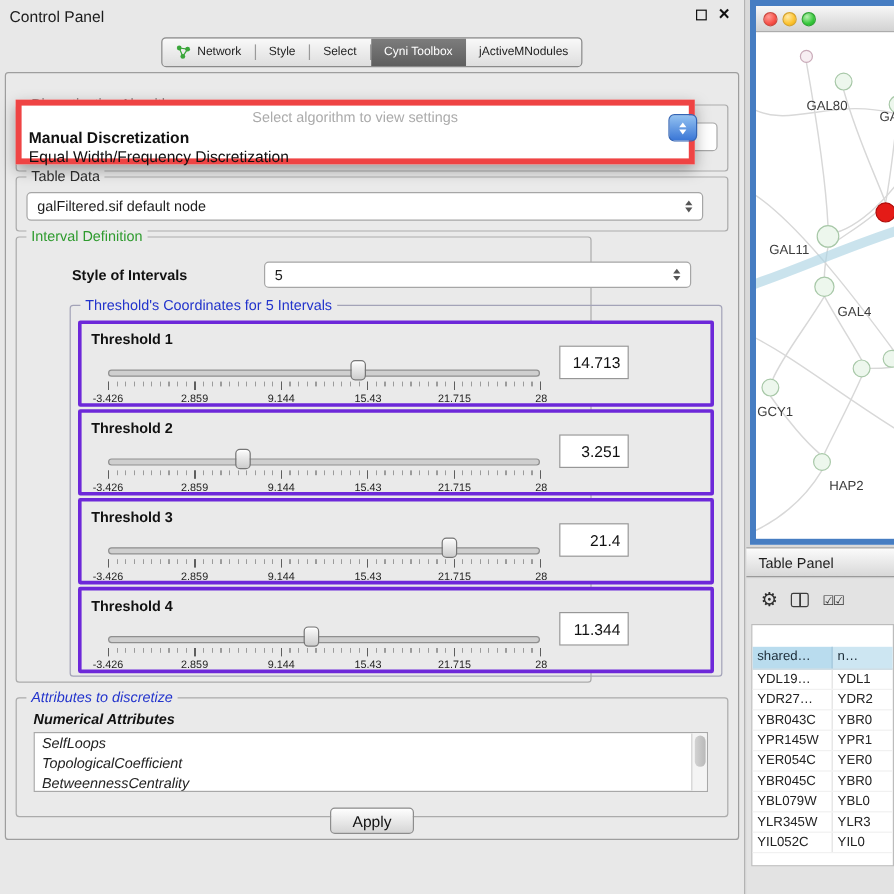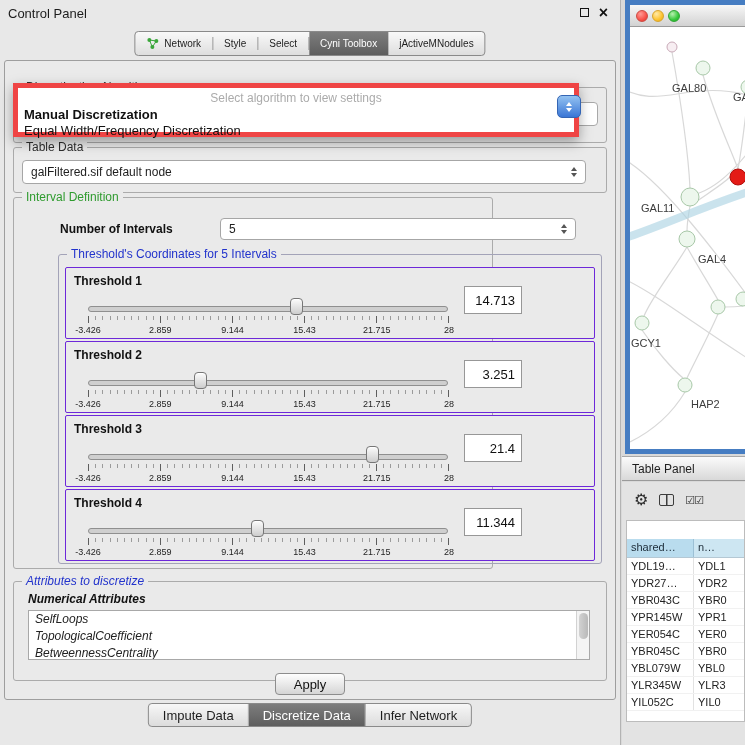--- a/index.html
+++ b/index.html
@@ -60,21 +60,21 @@
   .tri-up { width:0; height:0; border-left:3.5px solid transparent; border-right:3.5px solid transparent; border-bottom:4px solid #555; }
   .tri-dn { width:0; height:0; border-left:3.5px solid transparent; border-right:3.5px solid transparent; border-top:4px solid #555; }
   .td-combo { left:8px; top:12px; right:20px; height:24px; }
 
   .interval-group { left:8px; top:136px; width:480px; height:372px;padding-left:32px; }
   .noi-label { position:absolute; left:46px; top:24px; font-size:12px; font-weight:bold; color:#111; }
   .noi-combo { left:206px; top:20px; width:356px; height:22px; }
 
   .thresholds-group { left:44px; top:56px; width:544px; height:310px; border-color:#a3a3b8; }
 
-  .th-row { position:absolute; left:6px; width:530px; height:72px; border:1px solid #6d28d9;
+  .th-row { position:absolute; left:6px; width:530px; height:72px; border:3px solid #6d28d9;
     border-radius:2px; background:#eaeaea; }
   .th-label { position:absolute; left:8px; top:6px; font-weight:bold; font-size:12px; color:#111; }
   .th-slider { position:absolute; left:22px; top:26px; width:361px; height:44px; }
   .track { position:absolute; left:0; top:12px; width:360px; height:6px; background:#cfcfcf;
     border:1px solid #8f8f8f; border-radius:3px; }
   .slider-thumb { position:absolute; top:4px; width:13px; height:17px;
     background:linear-gradient(#fcfcfc,#cdcdcd); border:1px solid #767676; border-radius:4px;
     box-shadow:inset 0 1px 0 #fff; z-index:2; }
   .ticks { position:absolute; left:0; top:22px; width:361px; height:7px;
     background-image:
@@ -207,21 +207,21 @@
           <span class="combo-text">galFiltered.sif default node</span>
           <span class="stepper">
               <span class="tri-up"></span>
               <span class="tri-dn"></span>
             </span>
         </div>
       </div>
 
       <div class="group interval-group">
         <span class="group-title green">Interval Definition</span>
-        <span class="noi-label">Number of Intervals</span>
+        <span class="noi-label">Style of Intervals</span>
         <div class="combo noi-combo">
           <span class="combo-text">5</span>
           <span class="stepper">
               <span class="tri-up"></span>
               <span class="tri-dn"></span>
             </span>
         </div>
 
         <div class="group thresholds-group">
           <span class="group-title blue">Threshold's Coordinates for 5 Intervals</span>
@@ -309,25 +309,20 @@
           <div class="attr-item">BetweennessCentrality</div>
           <div class="attr-scrollbar">
             <div class="attr-scroll-thumb"></div>
           </div>
         </div>
       </div>
 
       <button class="apply-btn">Apply</button>
     </div>
 
-    <div class="bottom-tabs">
-      <div class="btab">Impute Data</div>
-      <div class="btab selected">Discretize Data</div>
-      <div class="btab">Infer Network</div>
-    </div>
   </div>
 
   <div class="network-window">
     <div class="nw-titlebar">
       <span class="tl red"></span>
       <span class="tl yellow"></span>
       <span class="tl green"></span>
     </div>
     <div class="nw-canvas">
       <svg width="140" height="421" viewBox="0 0 140 421">

